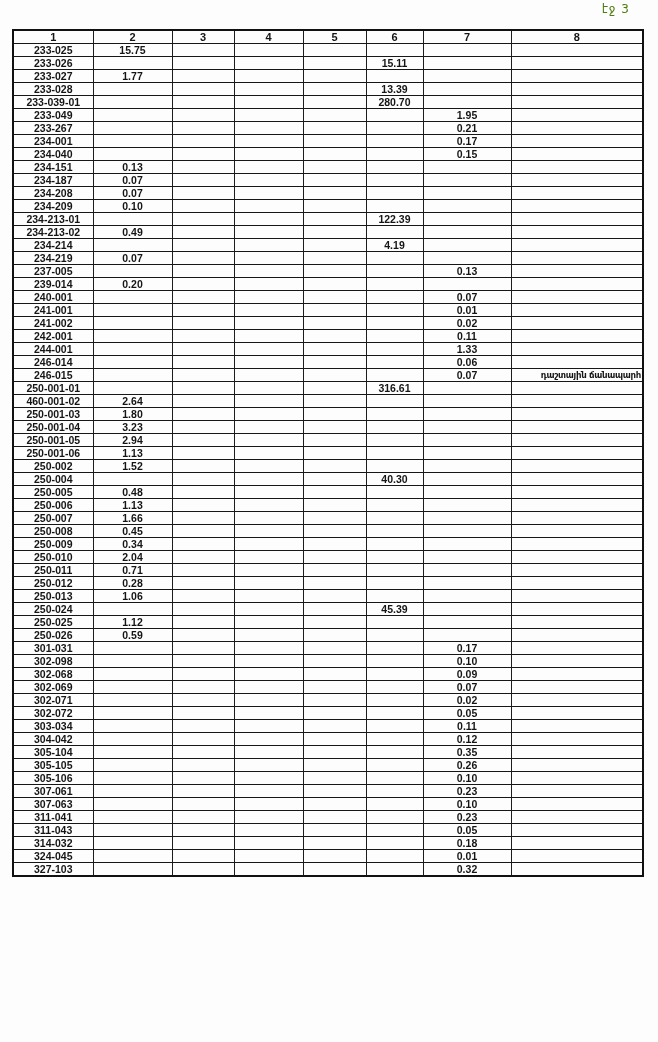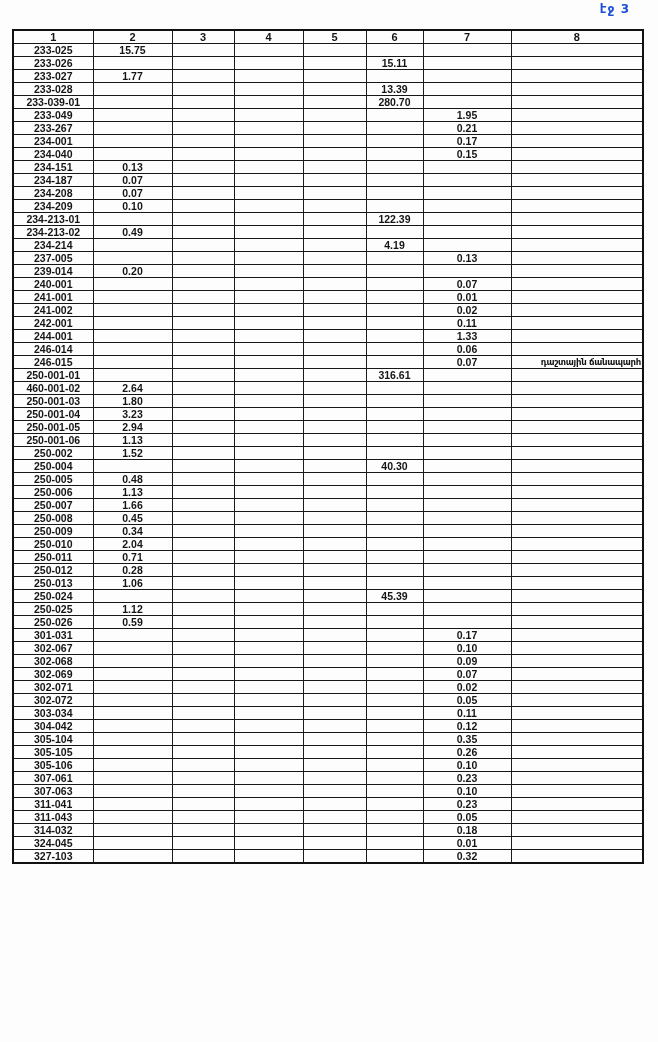--- a/index.html
+++ b/index.html
@@ -13,22 +13,22 @@
     position: relative;
     width: 658px; height: 1042px;
     background: #fdfdfd;
     overflow: hidden;
   }
   .page-label {
     position: absolute;
     top: 2px; right: 28px;
     font-family: "DejaVu Sans", "Liberation Sans", sans-serif;
     font-size: 12px;
-    font-weight: bold;
-    color: #1d4ed8;
+    font-weight: normal;
+    color: #4d7c0f;
     letter-spacing: 1px;
   }
   table.grid {
     position: absolute;
     left: 12px; top: 29px;
     border-collapse: collapse;
     table-layout: fixed;
     width: 630px;
   }
   table.grid th, table.grid td {
@@ -243,20 +243,30 @@
           <td data-name="row-code-cell">234-214</td>
           <td data-name="value-cell"></td>
           <td data-name="value-cell"></td>
           <td data-name="value-cell"></td>
           <td data-name="value-cell"></td>
           <td data-name="value-cell">4.19</td>
           <td data-name="value-cell"></td>
           <td data-name="value-cell"></td>
         </tr>
         <tr data-name="table-row">
+          <td data-name="row-code-cell">234-219</td>
+          <td data-name="value-cell">0.07</td>
+          <td data-name="value-cell"></td>
+          <td data-name="value-cell"></td>
+          <td data-name="value-cell"></td>
+          <td data-name="value-cell"></td>
+          <td data-name="value-cell"></td>
+          <td data-name="value-cell"></td>
+        </tr>
+        <tr data-name="table-row">
           <td data-name="row-code-cell">237-005</td>
           <td data-name="value-cell"></td>
           <td data-name="value-cell"></td>
           <td data-name="value-cell"></td>
           <td data-name="value-cell"></td>
           <td data-name="value-cell"></td>
           <td data-name="value-cell">0.13</td>
           <td data-name="value-cell"></td>
         </tr>
         <tr data-name="table-row">
@@ -543,21 +553,21 @@
           <td data-name="row-code-cell">301-031</td>
           <td data-name="value-cell"></td>
           <td data-name="value-cell"></td>
           <td data-name="value-cell"></td>
           <td data-name="value-cell"></td>
           <td data-name="value-cell"></td>
           <td data-name="value-cell">0.17</td>
           <td data-name="value-cell"></td>
         </tr>
         <tr data-name="table-row">
-          <td data-name="row-code-cell">302-067</td>
+          <td data-name="row-code-cell">302-098</td>
           <td data-name="value-cell"></td>
           <td data-name="value-cell"></td>
           <td data-name="value-cell"></td>
           <td data-name="value-cell"></td>
           <td data-name="value-cell"></td>
           <td data-name="value-cell">0.10</td>
           <td data-name="value-cell"></td>
         </tr>
         <tr data-name="table-row">
           <td data-name="row-code-cell">302-068</td>

